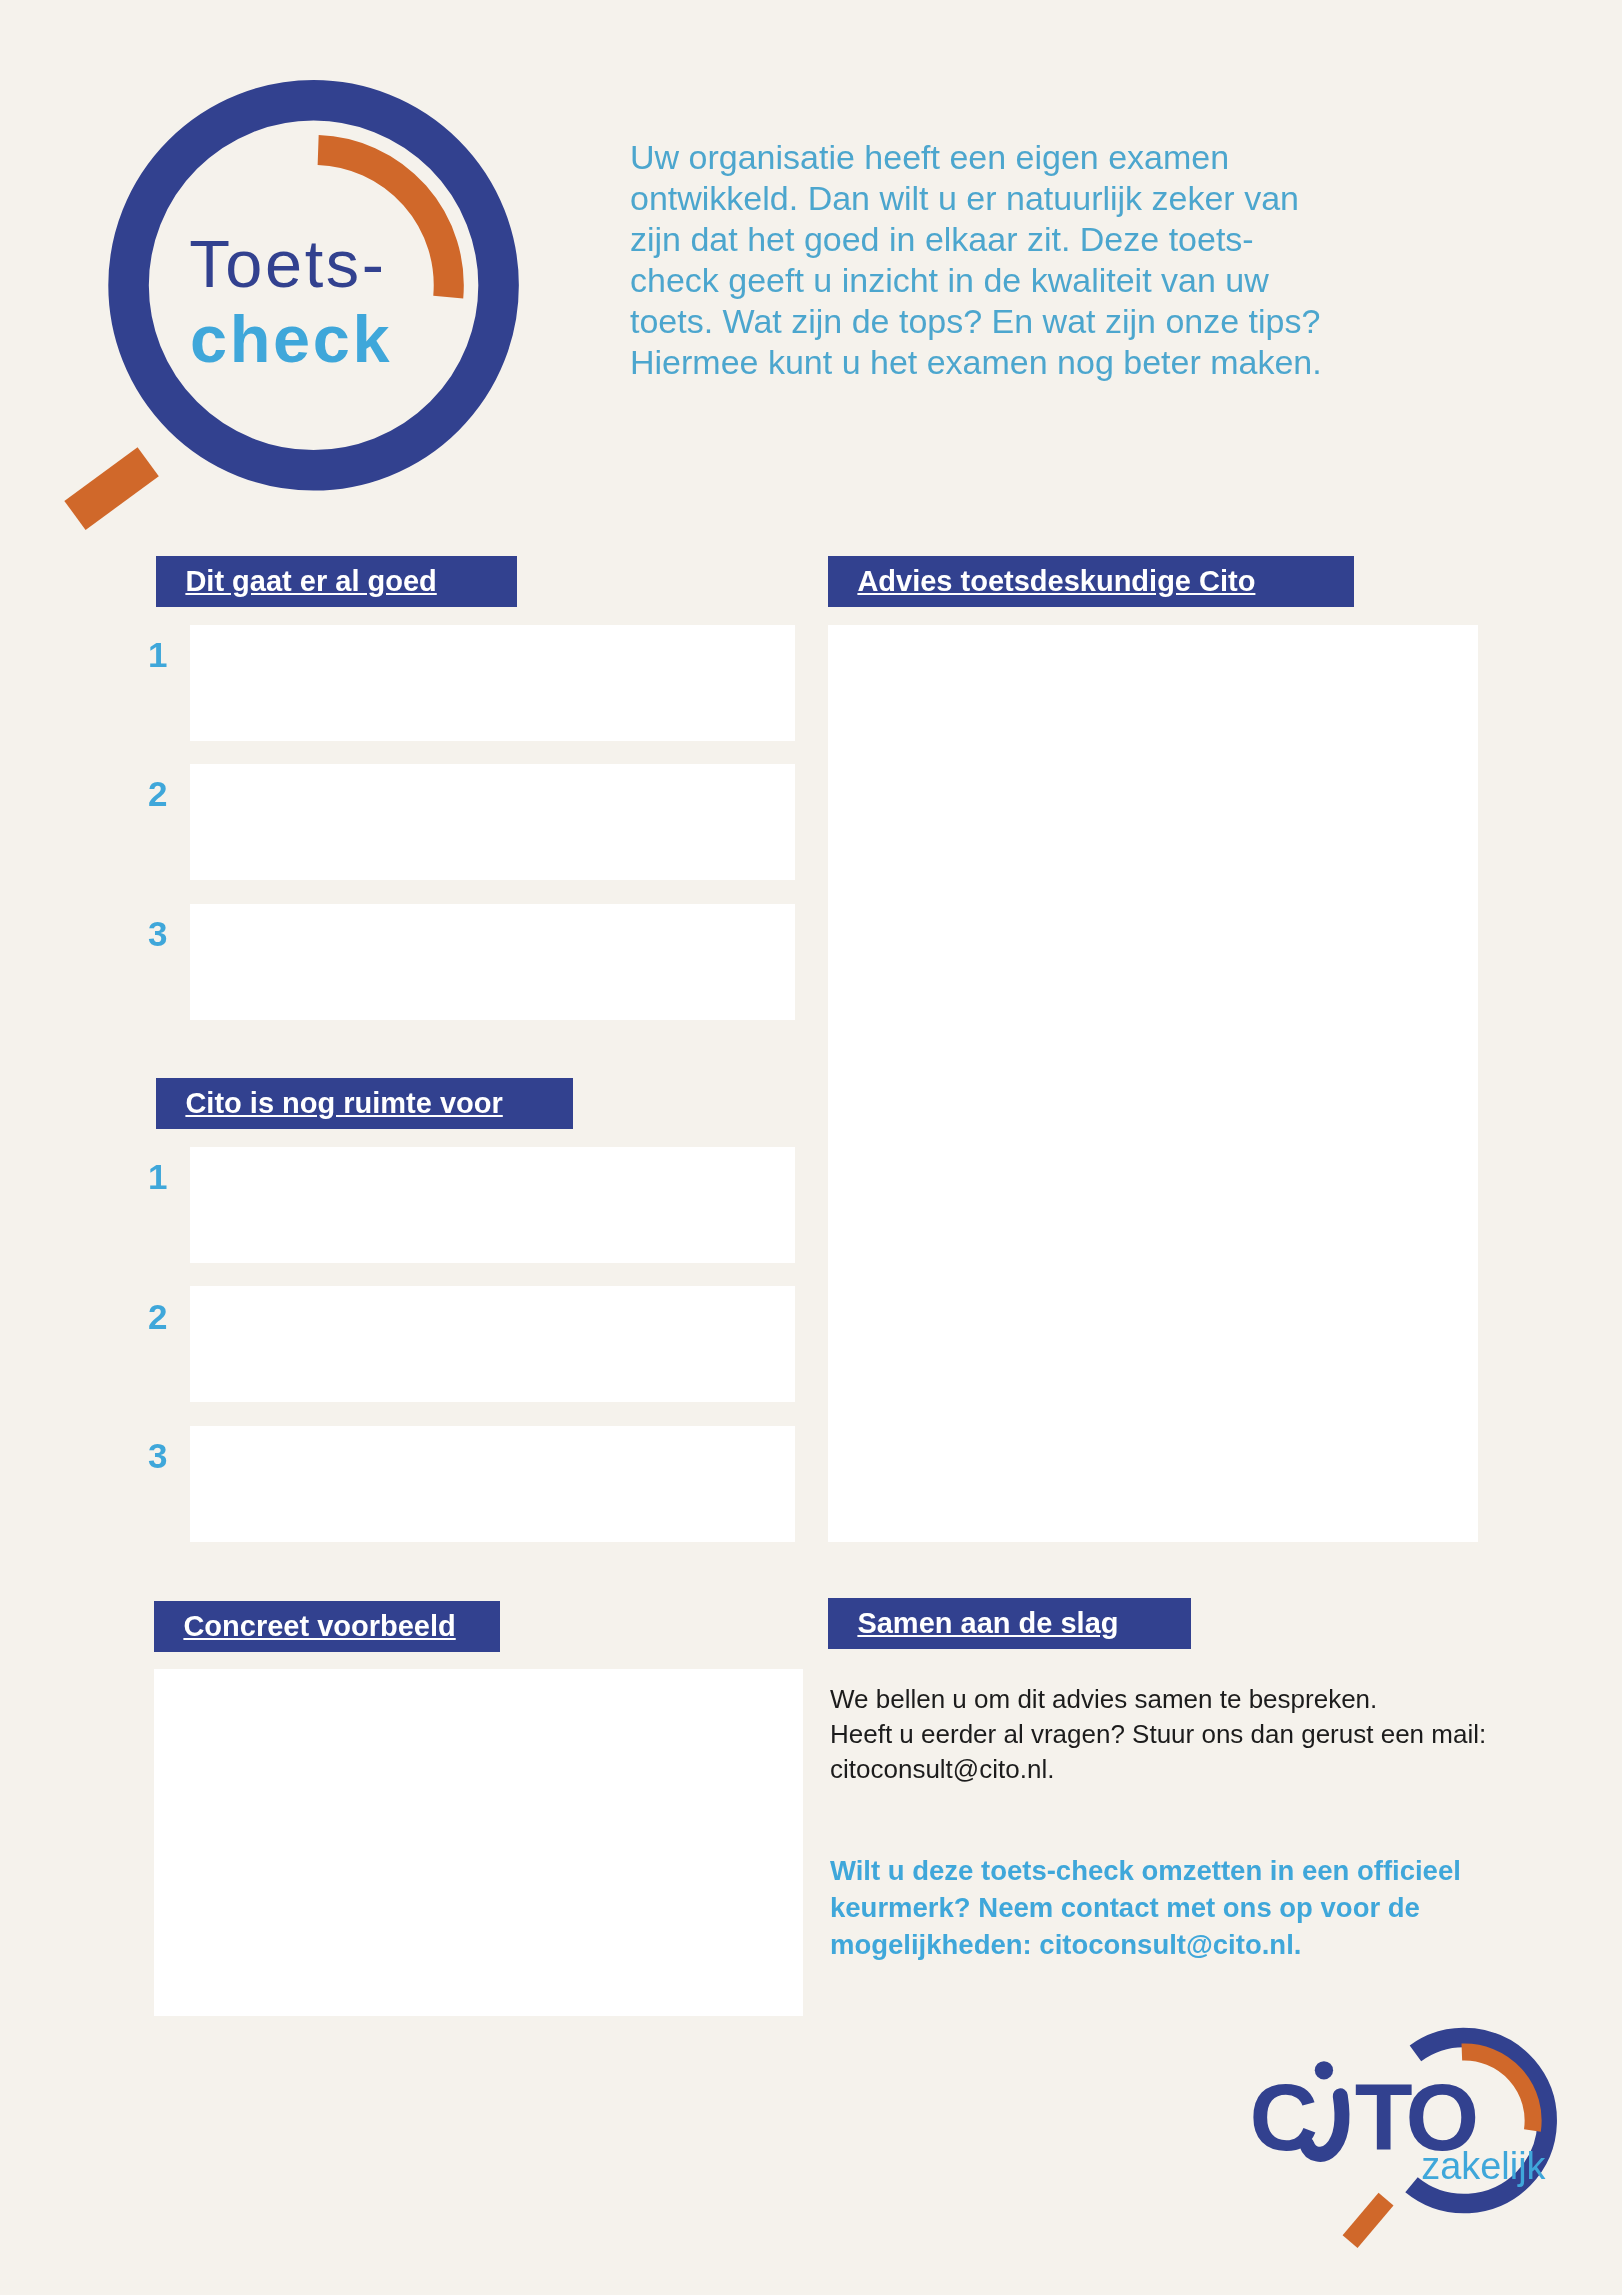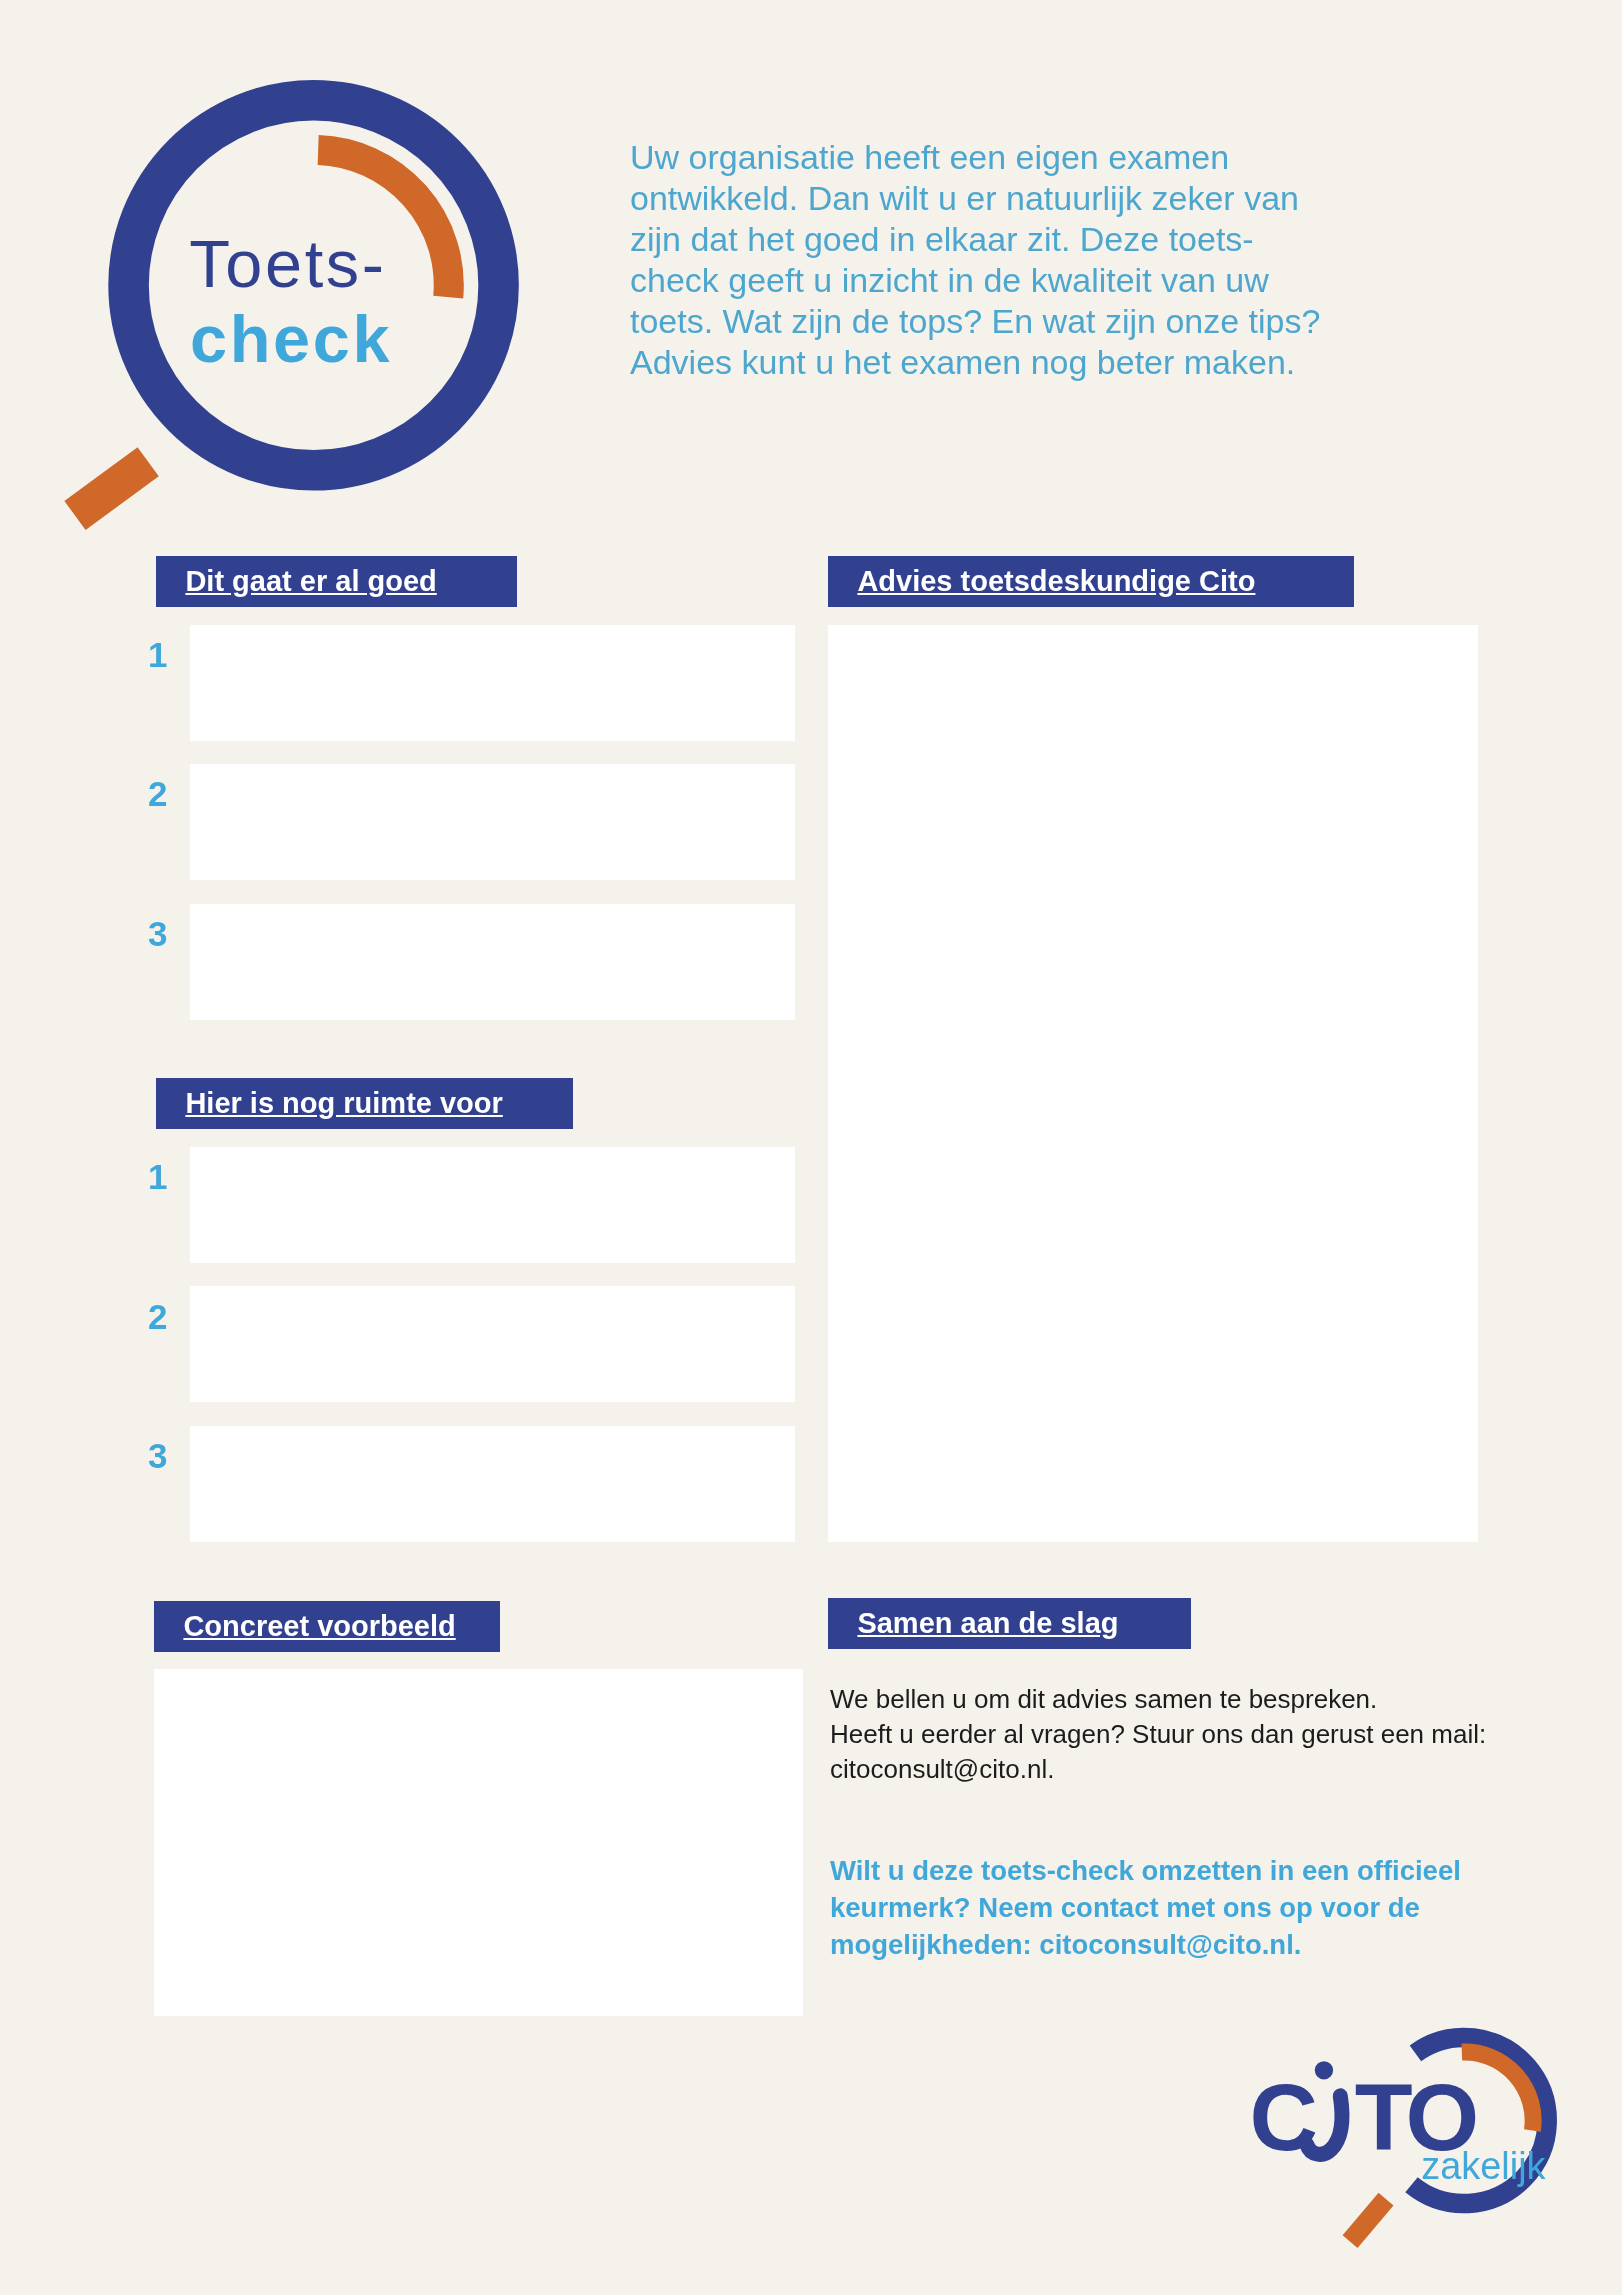--- a/index.html
+++ b/index.html
@@ -64,35 +64,35 @@
     <text x="230" y="398" font-size="102" font-weight="400" letter-spacing="4" fill="#32418F">Toets-</text>
     <text x="231" y="514" font-size="102" font-weight="700" letter-spacing="4" fill="#3FA7DA">check</text>
   </svg>
 
   <div class="intro">
     <div class="intro-line">Uw organisatie heeft een eigen examen</div>
     <div class="intro-line">ontwikkeld. Dan wilt u er natuurlijk zeker van</div>
     <div class="intro-line">zijn dat het goed in elkaar zit. Deze toets-</div>
     <div class="intro-line">check geeft u inzicht in de kwaliteit van uw</div>
     <div class="intro-line">toets. Wat zijn de tops? En wat zijn onze tips?</div>
-    <div class="intro-line">Advies kunt u het examen nog beter maken.</div>
+    <div class="intro-line">Hiermee kunt u het examen nog beter maken.</div>
   </div>
 
   <div class="hdr" style="left:156px;top:556px;width:361px">Dit gaat er al goed</div>
   <div class="num" style="left:148px;top:636px">1</div>
   <div class="wbox" style="left:190px;top:625px;width:605px;height:116px"></div>
   <div class="num" style="left:148px;top:775px">2</div>
   <div class="wbox" style="left:190px;top:764px;width:605px;height:116px"></div>
   <div class="num" style="left:148px;top:915px">3</div>
   <div class="wbox" style="left:190px;top:904px;width:605px;height:116px"></div>
 
   <div class="hdr" style="left:828px;top:556px;width:526px">Advies toetsdeskundige Cito</div>
   <div class="wbox" style="left:828px;top:625px;width:650px;height:917px"></div>
 
-  <div class="hdr" style="left:156px;top:1078px;width:417px">Hier is nog ruimte voor</div>
+  <div class="hdr" style="left:156px;top:1078px;width:417px">Cito is nog ruimte voor</div>
   <div class="num" style="left:148px;top:1158px">1</div>
   <div class="wbox" style="left:190px;top:1147px;width:605px;height:116px"></div>
   <div class="num" style="left:148px;top:1298px">2</div>
   <div class="wbox" style="left:190px;top:1286px;width:605px;height:116px"></div>
   <div class="num" style="left:148px;top:1437px">3</div>
   <div class="wbox" style="left:190px;top:1426px;width:605px;height:116px"></div>
 
   <div class="hdr" style="left:154px;top:1601px;width:346px">Concreet voorbeeld</div>
   <div class="wbox" style="left:154px;top:1669px;width:649px;height:347px"></div>
 

